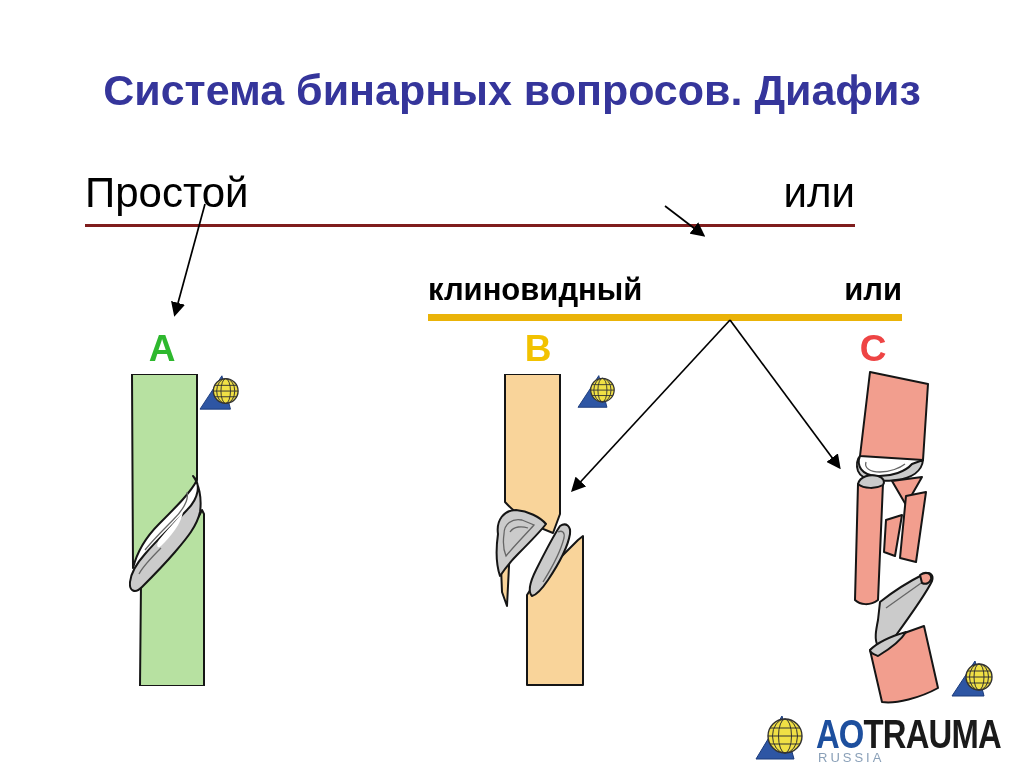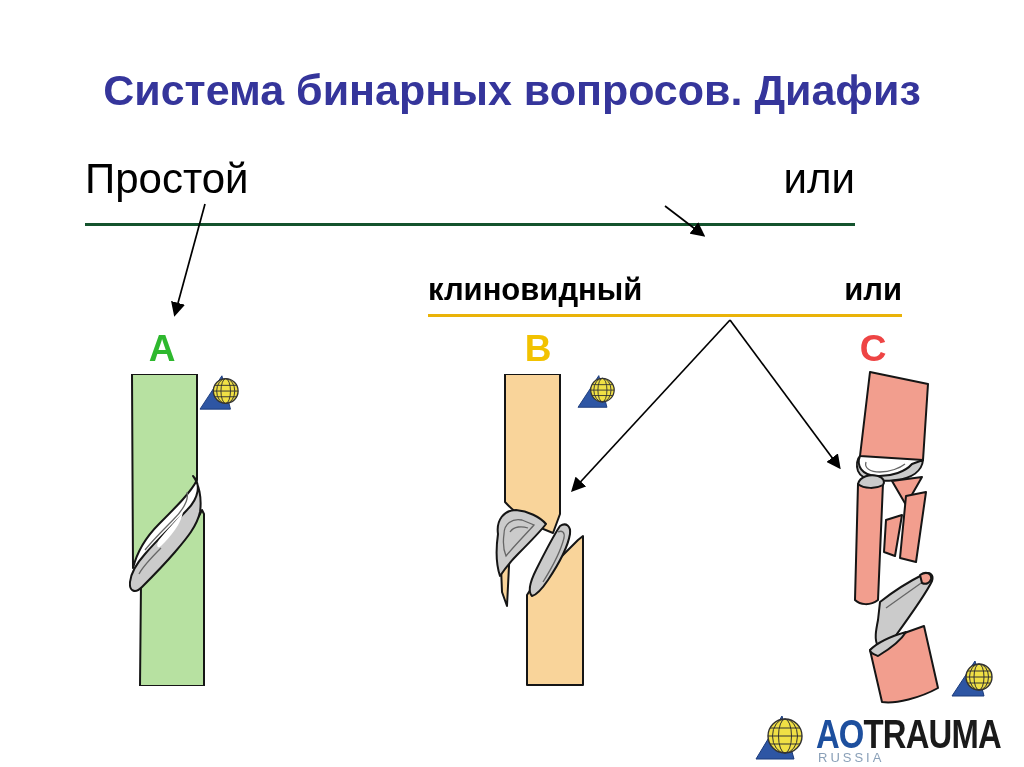--- a/index.html
+++ b/index.html
@@ -5,28 +5,28 @@
   html,body{margin:0;padding:0;background:#fff;}
   .slide{
     position:relative;width:1024px;height:767px;background:#ffffff;
     font-family:"Liberation Sans", sans-serif;overflow:hidden;border-radius:8px;
   }
   .title{
     position:absolute;top:66px;left:0;width:1024px;text-align:center;
     font-size:43px;font-weight:bold;color:#35359b;white-space:nowrap;
   }
   .q1{
-    position:absolute;left:85px;top:155px;width:770px;
+    position:absolute;left:85px;top:169px;width:770px;
     display:flex;justify-content:space-between;align-items:baseline;
-    font-size:42px;color:#000;border-bottom:3px solid #14532d;padding-bottom:20px;
+    font-size:42px;color:#000;border-bottom:3px solid #7f1d1d;padding-bottom:7px;
   }
   .q2{
     position:absolute;left:428px;top:272px;width:474px;
     display:flex;justify-content:space-between;align-items:baseline;
-    font-size:31px;font-weight:bold;color:#000;border-bottom:3px solid #eab308;padding-bottom:6px;
+    font-size:31px;font-weight:bold;color:#000;border-bottom:7px solid #eab308;padding-bottom:6px;
   }
   .cat-label{
     position:absolute;top:328px;width:80px;text-align:center;
     font-size:37px;font-weight:bold;
   }
   .label-a{left:122px;color:#2eb82e;}
   .label-b{left:498px;color:#f2c200;}
   .label-c{left:833px;color:#ee4444;}
   .overlay{position:absolute;left:0;top:0;width:1024px;height:767px;pointer-events:none;}
   svg{display:block;}

